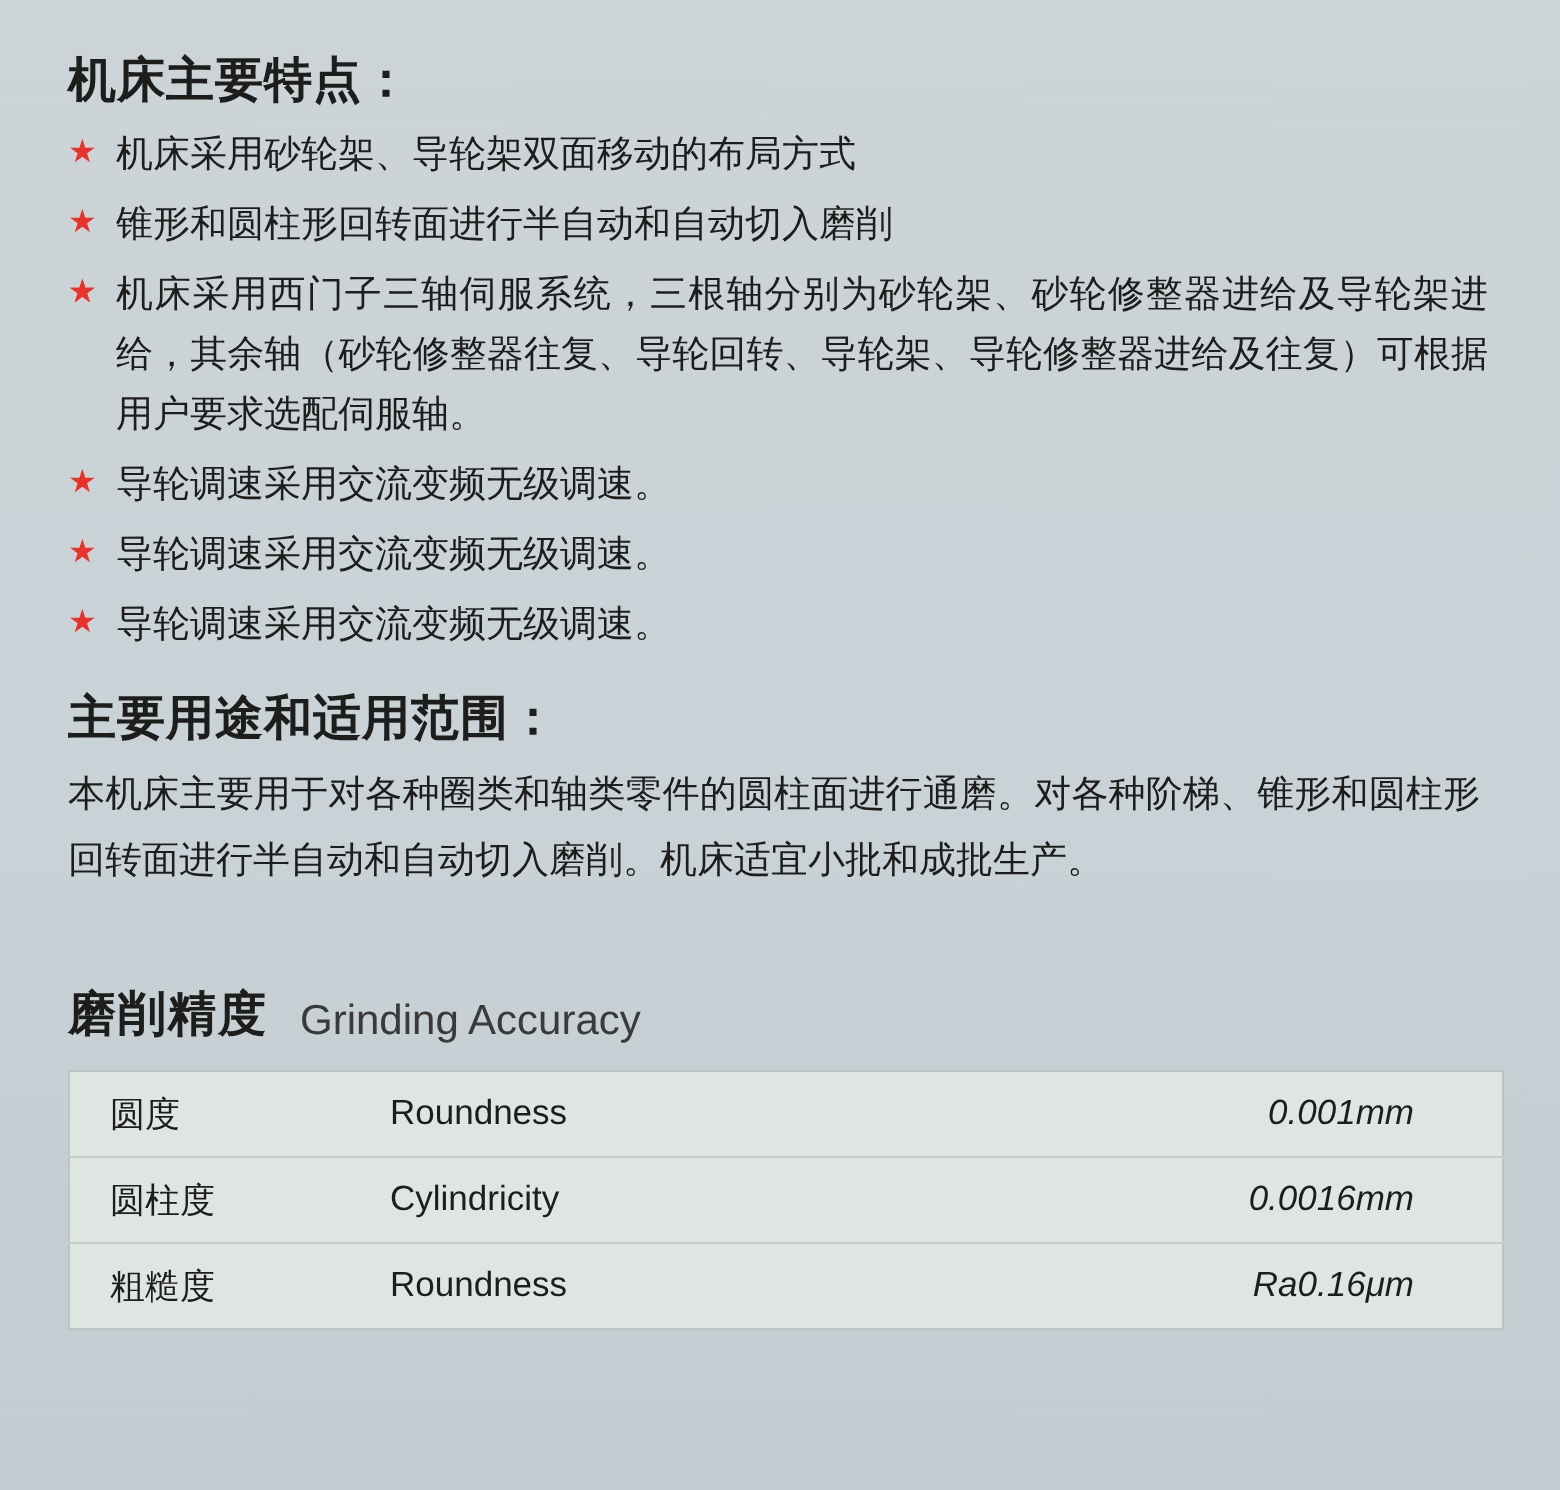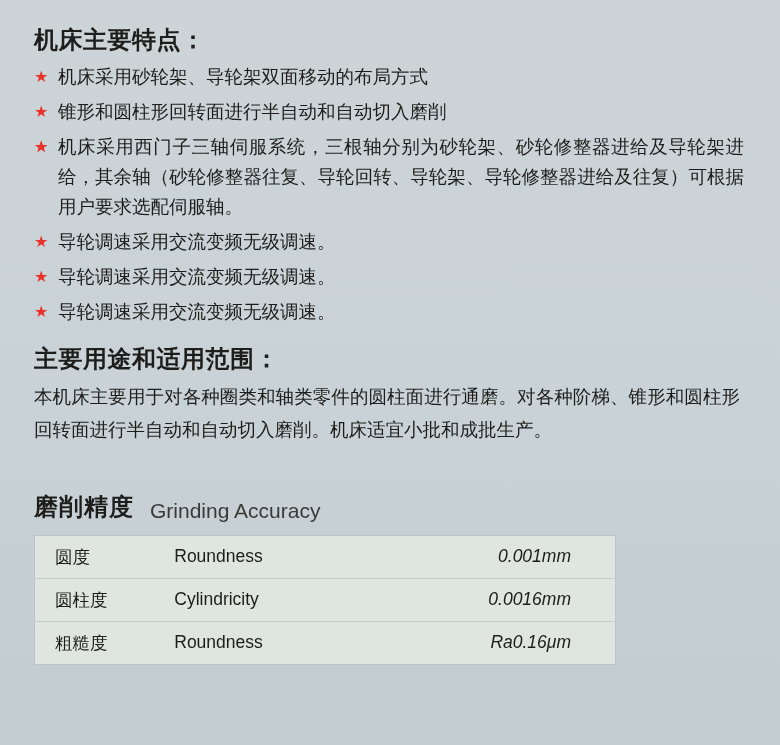--- a/index.html
+++ b/index.html
@@ -76,21 +76,21 @@
     font-weight: bold;
     color: #1d1d1b;
     letter-spacing: 1px;
   }
   .accuracy-head .en {
     font-size: 21px;
     color: #3a3a38;
   }
   table.accuracy {
     margin-top: 12px;
-    width: 582px;
+    width: 718px;
     border-collapse: collapse;
     background: #dfe6e2;
     border: 1px solid #b9c6c1;
   }
   table.accuracy td {
     border-bottom: 1px solid #c3cec9;
     padding: 9px 0;
     font-size: 17.5px;
     color: #1d1d1b;
   }

